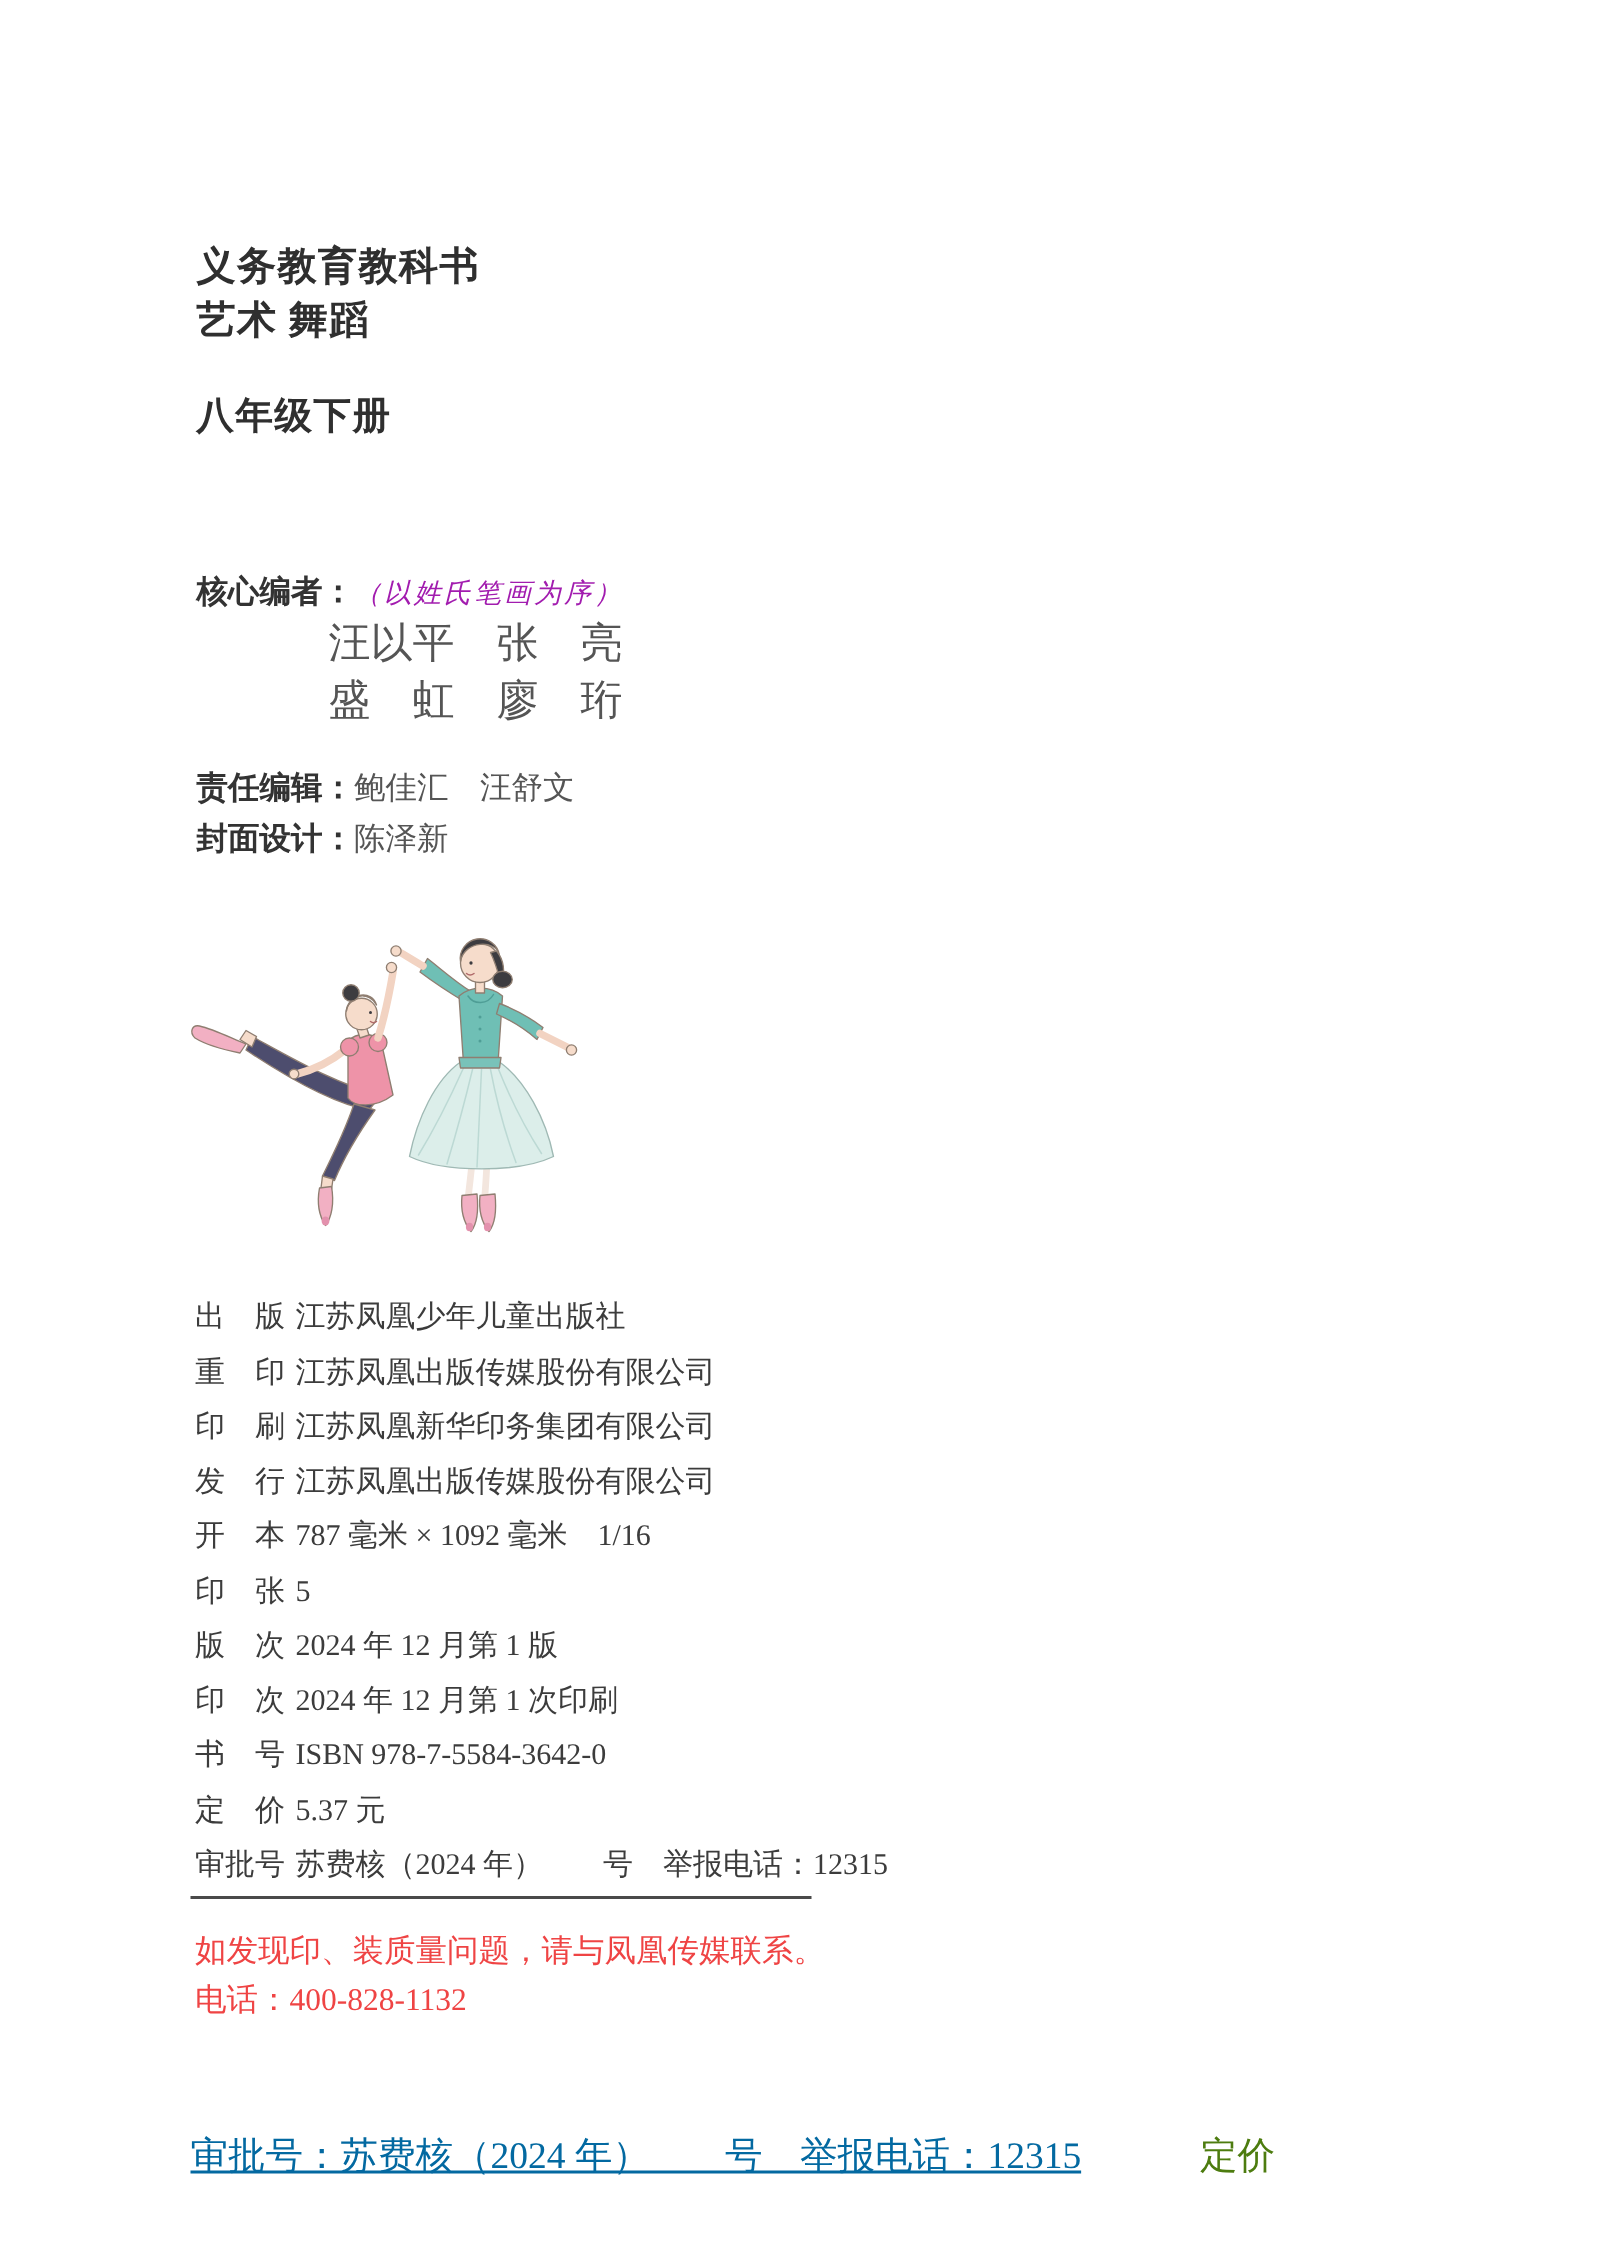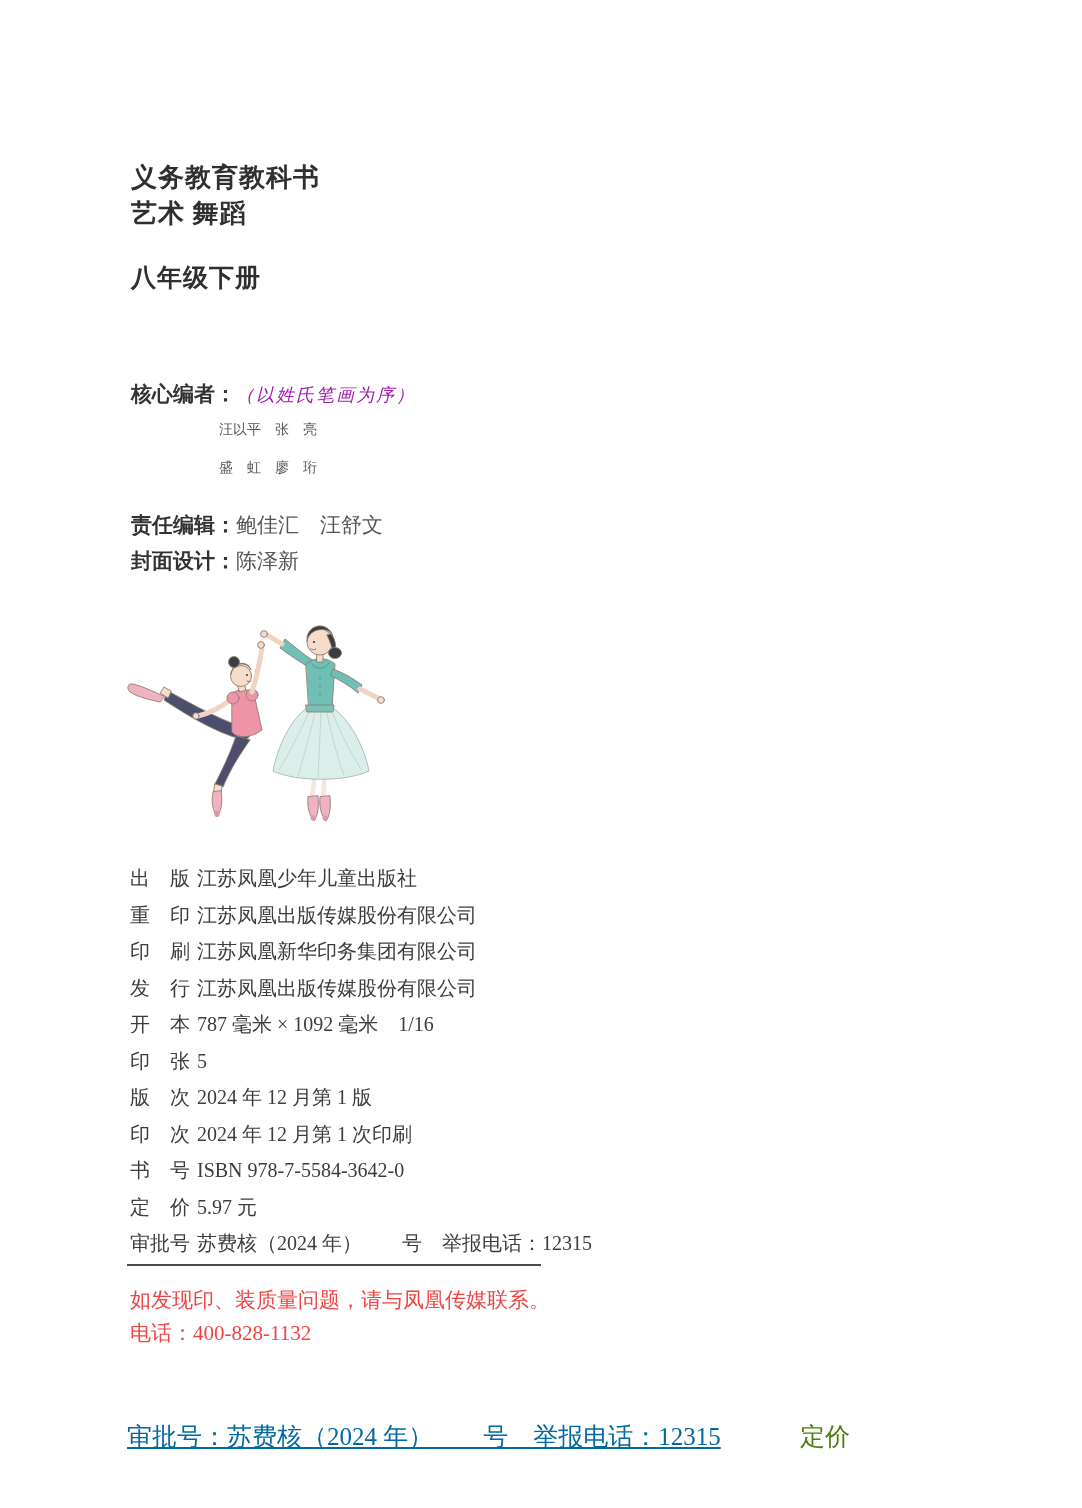--- a/index.html
+++ b/index.html
@@ -15,24 +15,24 @@
   .ed-row{font-size:21px;line-height:33px;color:#4a4a4a;white-space:nowrap;}
   .ed-label{display:inline-block;width:74px;text-align:justify;text-align-last:justify;
     font-weight:bold;color:#333;font-family:"Liberation Sans","DejaVu Sans",sans-serif;}
   .ed-colon{font-weight:bold;color:#333;font-family:"Liberation Sans","DejaVu Sans",sans-serif;}
   .ed-name{color:#555;}
   .chief-block{position:absolute;left:131px;top:288px;}
   .core-block{position:absolute;left:131px;top:380px;}
   .core-label{font-weight:bold;color:#333;font-size:21px;
     font-family:"Liberation Sans","DejaVu Sans",sans-serif;}
   .core-note{font-style:italic;color:#a21caf;font-size:18px;letter-spacing:2px;}
-  .core-names{margin-left:88px;color:#555;font-size:14px;line-height:32px;margin-top:6px;}
+  .core-names{margin-left:88px;color:#555;font-size:28px;line-height:32px;margin-top:6px;}
   .staff-block{position:absolute;left:131px;top:508px;}
   .staff-row{font-size:21px;line-height:34px;white-space:nowrap;}
-  .staff-label{font-weight:bold;color:#333;font-family:Liberation Mono, monospace;}
+  .staff-label{font-weight:bold;color:#333;font-family:Liberation Serif, serif;}
   .staff-names{color:#555;}
   
   .illu{position:absolute;left:118px;top:608px;width:290px;height:230px;}
   
   .pub-block{position:absolute;left:130px;top:860px;}
   .pub-row{font-size:20px;line-height:36.5px;white-space:nowrap;color:#3c3c3c;}
   .pub-label{display:inline-block;width:60px;text-align:justify;text-align-last:justify;
     margin-right:7px;color:#3c3c3c;}
   .pub-value{color:#3c3c3c;}
   
@@ -167,21 +167,21 @@
       <div class="pub-row">
       <span class="pub-label">版次</span><span class="pub-value">2024 年 12 月第 1 版</span>
     </div>
       <div class="pub-row">
       <span class="pub-label">印次</span><span class="pub-value">2024 年 12 月第 1 次印刷</span>
     </div>
       <div class="pub-row">
       <span class="pub-label">书号</span><span class="pub-value">ISBN  978-7-5584-3642-0</span>
     </div>
       <div class="pub-row">
-      <span class="pub-label">定价</span><span class="pub-value">5.97 元</span>
+      <span class="pub-label">定价</span><span class="pub-value">5.37 元</span>
     </div>
       <div class="pub-row">
       <span class="pub-label">审批号</span><span class="pub-value">苏费核（2024 年）　　号　举报电话：12315</span>
     </div>
     </div>
 
   <div class="divider"></div>
 
   <div class="notice-block">
     <div class="notice-line">如发现印、装质量问题，请与凤凰传媒联系。</div>

